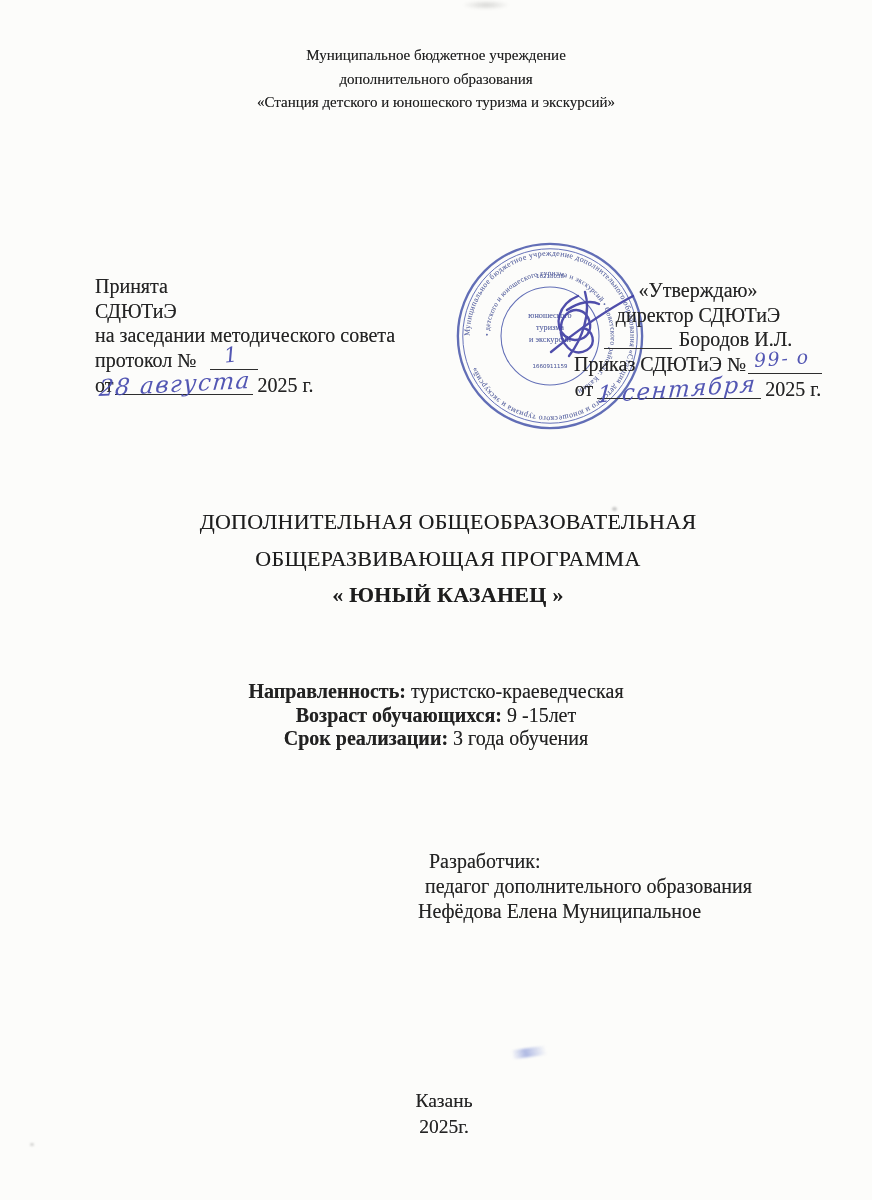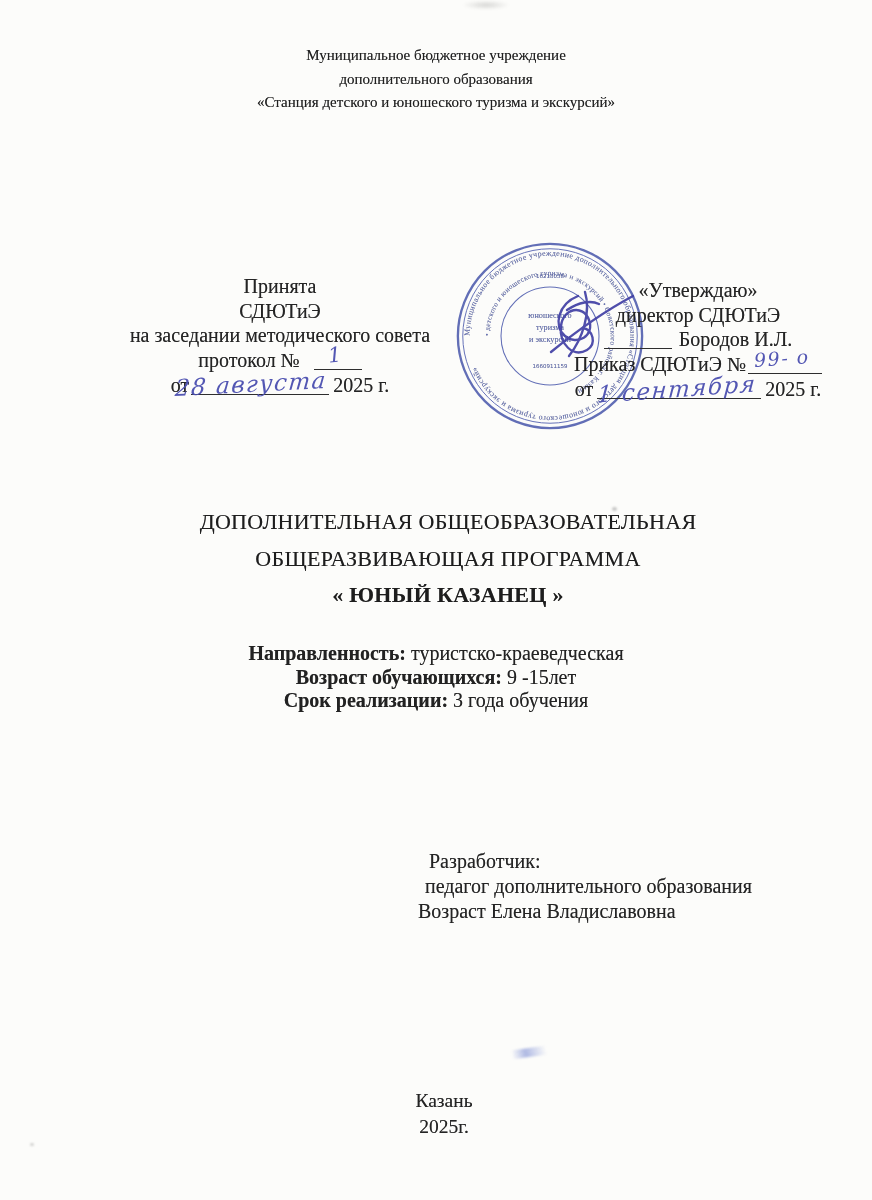--- a/index.html
+++ b/index.html
@@ -11,21 +11,21 @@
     text-shadow:0 0 .35px rgba(20,20,20,.45);
   }
   .abs { position:absolute; }
 
   
   .org-header { top:44px; left:0; width:100%; text-align:center;
     font-size:15px; line-height:23.5px; color:#212121; }
 
   
   .col { font-size:20px; line-height:24.7px; z-index:2; }
-  .accepted { top:274px; left:95px; width:370px;text-align:center; }
+  .accepted { top:274px; left:95px; width:370px; }
   .approved { top:278px; left:528px; width:340px;text-align:center; }
 
   .ul { display:inline-block; position:relative; height:14px;
         border-bottom:1.6px solid #2e2e2e; vertical-align:-3px; }
   .ink { position:absolute; white-space:nowrap; color:#4a4fb0;
          font-style:italic; letter-spacing:1.5px; opacity:.95;
          font-family:"DejaVu Serif",serif; text-shadow:none; }
   .ink-protocol { font-size:21px; left:14px; bottom:1px; transform:rotate(-6deg); }
   .ink-date-l  { font-size:23px; left:-16px; bottom:-3px; transform:rotate(-3deg) skewX(-8deg); }
   .ink-order   { font-size:19px; left:6px;  bottom:2px;  transform:rotate(-4deg); }
@@ -37,21 +37,21 @@
   
   .sig { top:284px; left:533px; width:115px; height:84px; z-index:3;
          filter:blur(.2px); }
 
   
   .title-block { top:504px; left:0; width:100%; text-align:center;
     font-size:22px; line-height:36.5px; color:#1d1d1d; letter-spacing:.3px;padding-left:12px; }
   .program-name { font-weight:bold; }
 
   
-  .details-block { top:642px; left:0; width:100%; text-align:center;
+  .details-block { top:680px; left:0; width:100%; text-align:center;
     font-size:20px; line-height:23.5px; color:#222; }
   .detail-label { font-weight:bold; }
 
   
   .developer-block { top:849px; left:418px; width:380px;
     font-size:20px; line-height:25px; }
   .dev-1 { padding-left:11px; }
   .dev-2 { padding-left:7px; }
 
   
@@ -134,21 +134,21 @@
 
   <div class="abs details-block">
     <div><span class="detail-label">Направленность:</span><span> туристско-краеведческая</span></div>
     <div><span class="detail-label">Возраст обучающихся:</span><span> 9 -15лет</span></div>
     <div><span class="detail-label">Срок реализации:</span><span> 3 года обучения</span></div>
   </div>
 
   <div class="abs developer-block">
     <div class="dev-1">Разработчик:</div>
     <div class="dev-2">педагог дополнительного образования</div>
-    <div>Возраст Елена Владиславовна</div>
+    <div>Нефёдова Елена Муниципальное</div>
   </div>
 
   <div class="abs footer-block">
     <div>Казань</div>
     <div>2025г.</div>
   </div>
 
   <div class="abs artifact a-top"></div>
   <div class="abs artifact a-dot"></div>
   <div class="abs artifact a-blue"></div>

